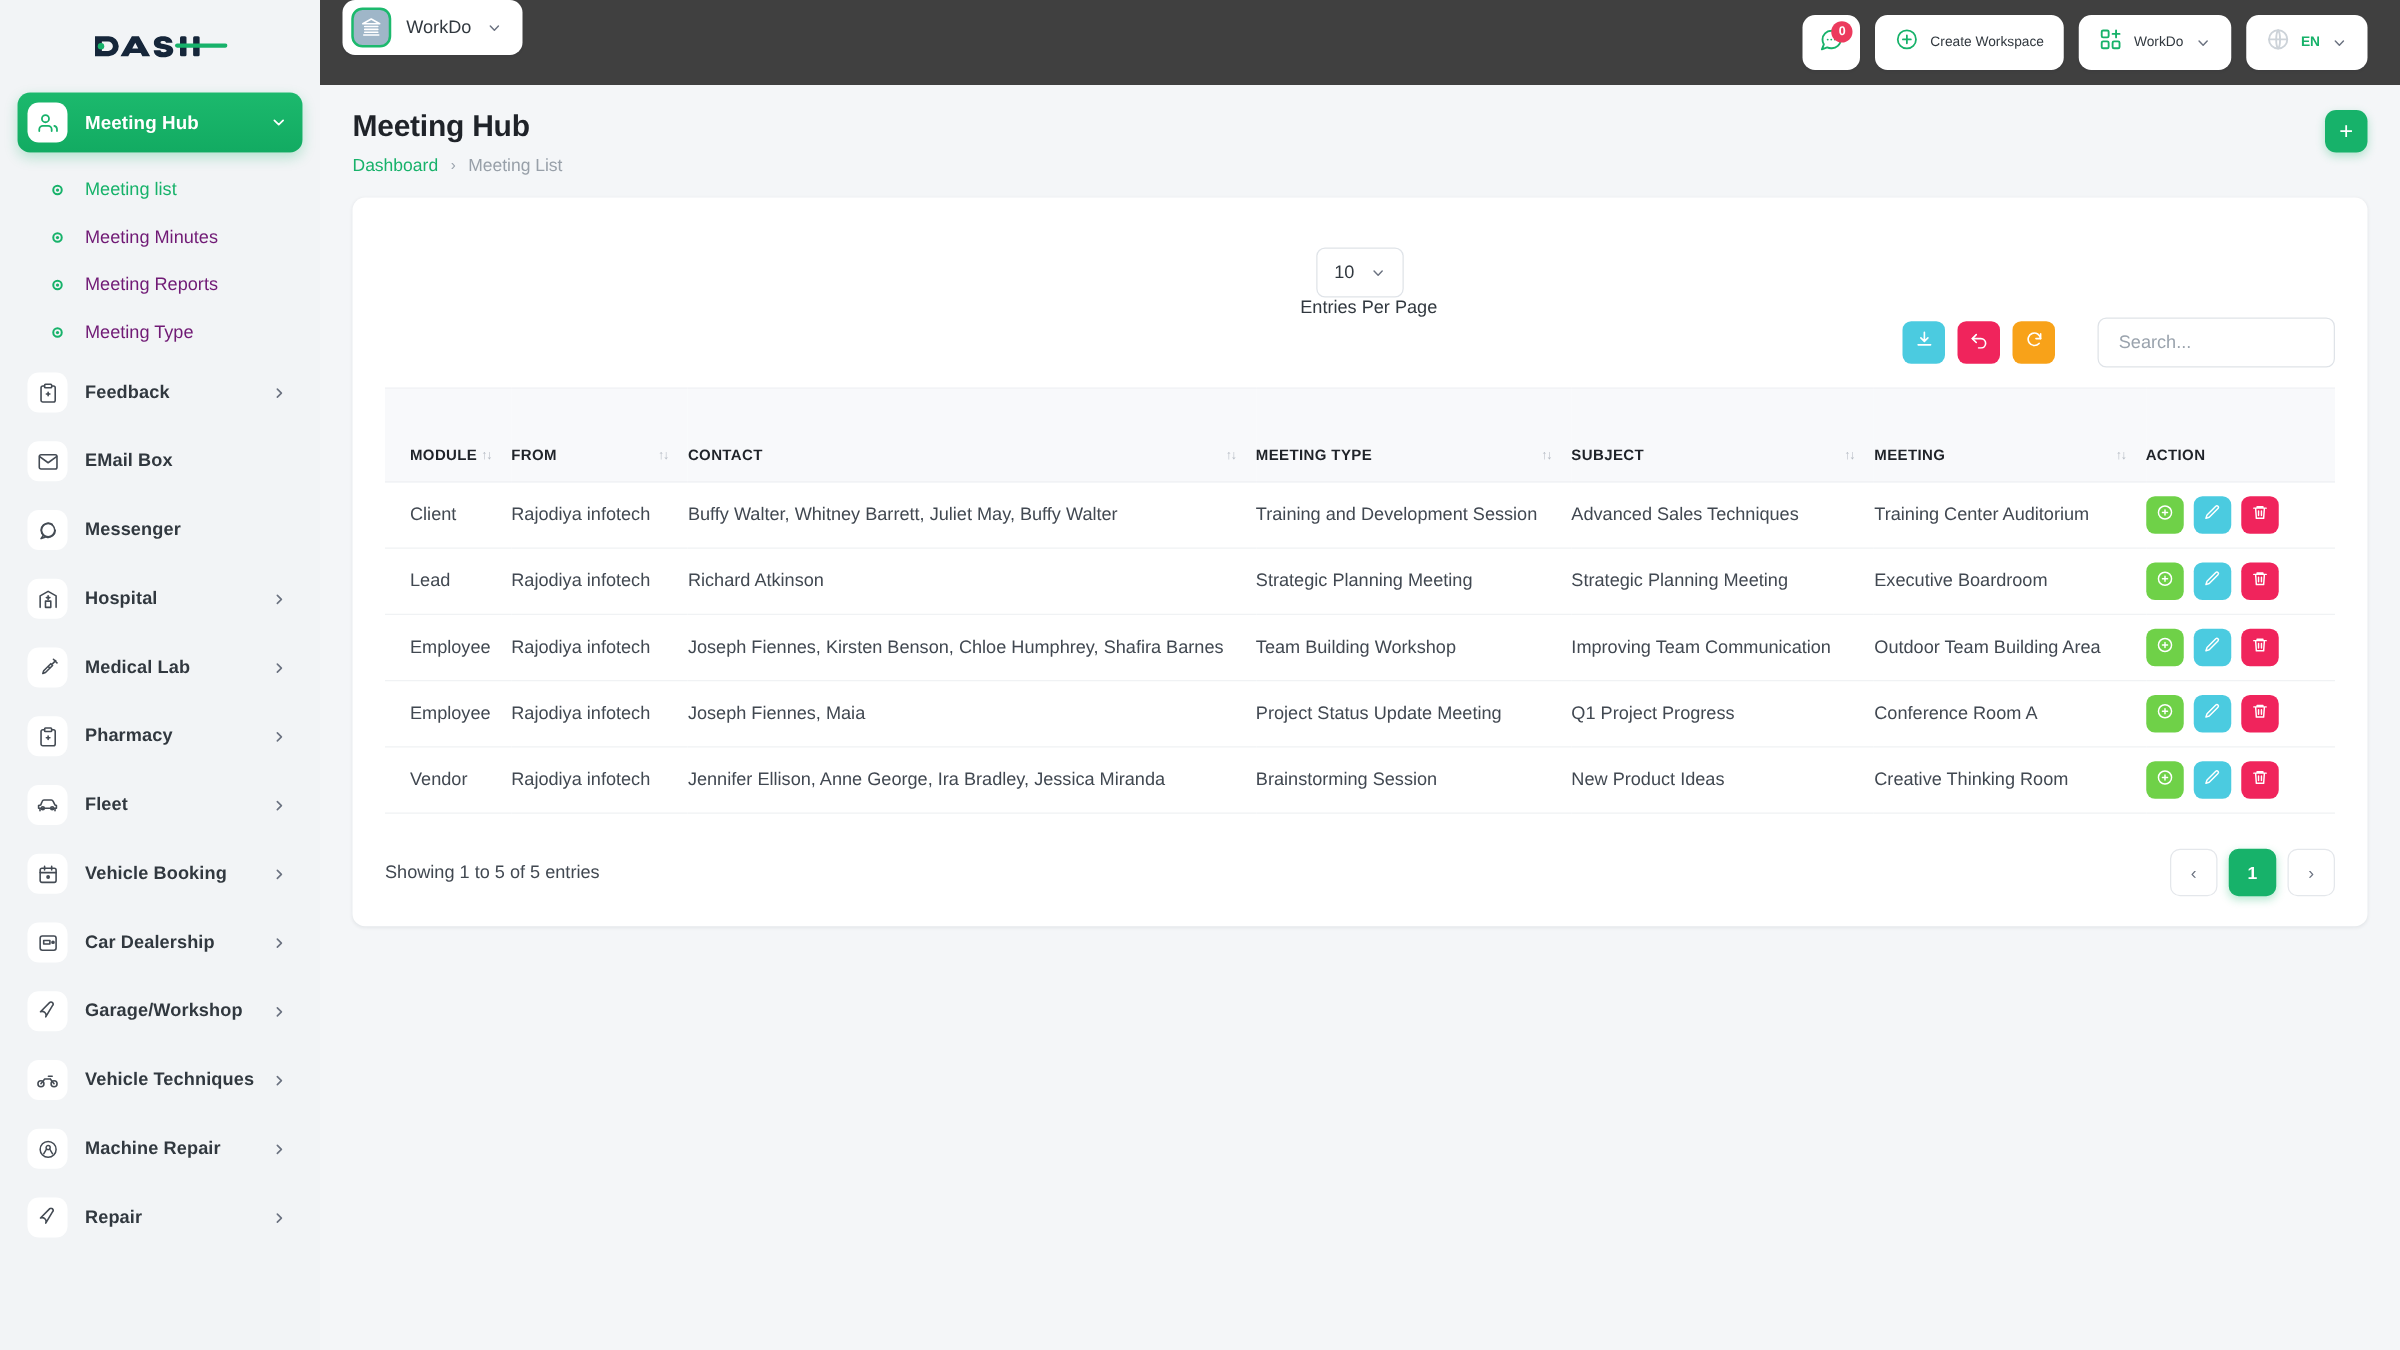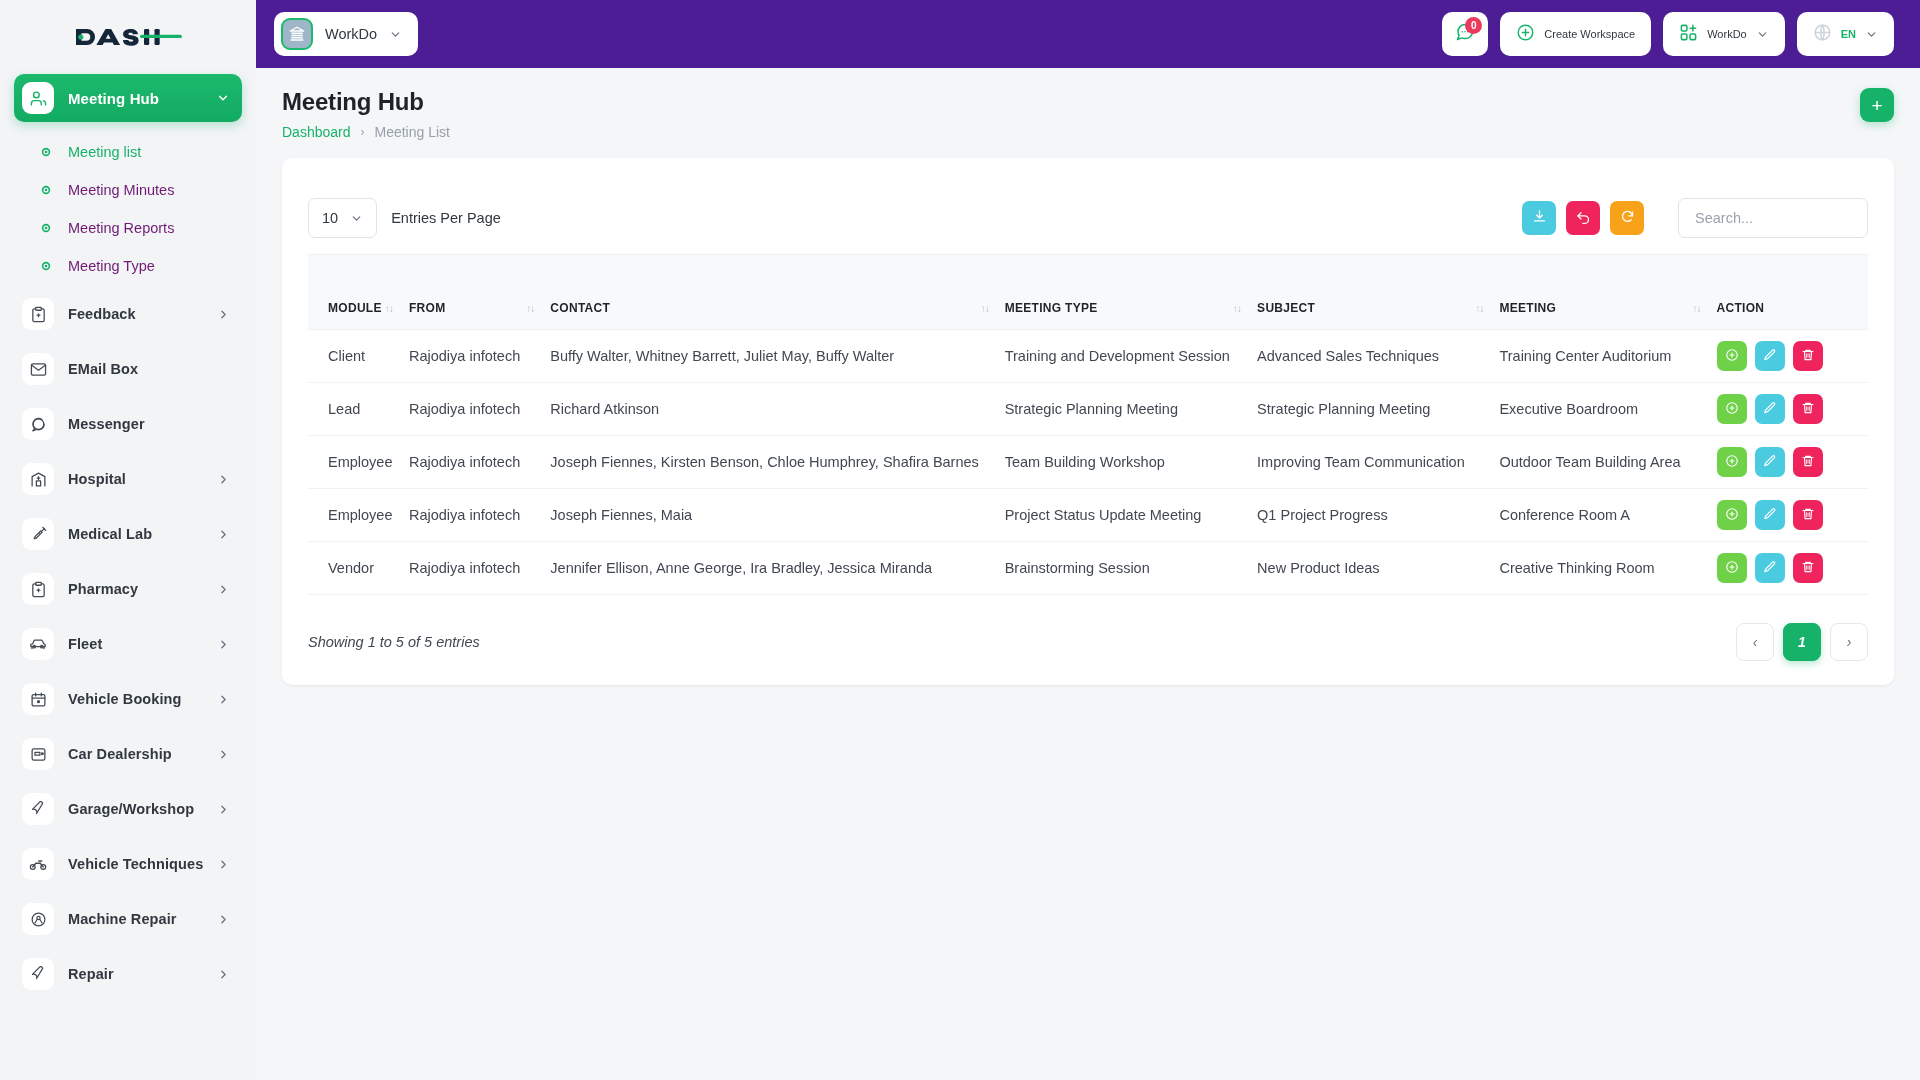--- a/index.html
+++ b/index.html
@@ -60,22 +60,22 @@
   }
   .sub-dot svg { display:block; }
   .sub-label {
     margin-left: 16px; font-size: 14.5px; color: #701a75; font-weight: 500;
   }
   .sub-item.active .sub-label { color: #17b26a; }
 
   
   #topbar {
     position: absolute; left: 256px; top: 0; right: 0; height: 68px;
-    background: #4c1d95;
-    display: flex; align-items: center; padding: 0 26px 0 18px;
+    background: #404040;
+    display: flex; padding: 0 26px 0 18px;
   }
   .ws-pill {
     display: flex; align-items: center; gap: 12px;
     background: #fff; border-radius: 10px;
     padding: 6px 16px 6px 7px; height: 44px;
     box-shadow: 0 1px 2px rgba(16,24,40,.05);
     cursor: pointer;
   }
   .ws-avatar {
     width: 32px; height: 32px; border-radius: 9px;
@@ -115,21 +115,21 @@
     margin-left: auto; width: 34px; height: 34px; border-radius: 9px;
     background: #17b26a; color: #fff; display: flex;
     align-items: center; justify-content: center; cursor: pointer;
     box-shadow: 0 3px 8px rgba(23,178,106,.3); font-size: 19px; line-height: 1;
   }
   .card {
     margin-top: 18px; background: #fff; border-radius: 10px;
     box-shadow: 0 1px 3px rgba(16,24,40,.07);
     padding: 26px 26px 24px 26px;
   }
-  .card-toolbar { display: flex; align-items: center; padding: 14px 0 16px 0; }
+  .card-toolbar { display: flex; align-items: center; padding: 14px 0 16px 0; flex-direction: column; }
   .entries-select {
     height: 40px; border: 1px solid #dfe3e8; border-radius: 7px;
     display: flex; align-items: center; gap: 12px;
     padding: 0 13px; background: #fff; cursor: pointer; min-width: 62px;
   }
   .entries-select .val { font-size: 14.5px; color: #31383f; }
   .entries-label { margin-left: 14px; font-size: 14.5px; color: #31383f; }
   .toolbar-right { margin-left: auto; display: flex; align-items: center; gap: 10px; }
   .tb-btn {
     width: 34px; height: 34px; border-radius: 7px; color: #fff;
@@ -163,21 +163,21 @@
   .c-type { width: 250px; }
   .c-subject { width: 240px; }
   .c-location { width: 215px; }
   .c-action { width: 150px; }
   .act-wrap { display: flex; gap: 8px; align-items: center; }
   .act-btn {
     width: 30px; height: 30px; border-radius: 7px;
     display: flex; align-items: center; justify-content: center;
     color: #fff; cursor: pointer;
   }
-  .table-foot { display: flex; align-items: center; padding-top: 28px; font-style: italic; }
+  .table-foot { display: flex; align-items: center; padding-top: 28px; }
   .showing { font-size: 14.5px; color: #414851; }
   .pager { margin-left: auto; display: flex; gap: 9px; }
   .pg {
     width: 38px; height: 38px; border-radius: 8px; border: 1px solid #e4e7eb;
     background: #fff; display: flex; align-items: center; justify-content: center;
     color: #6b7280; font-size: 14px; cursor: pointer;
   }
   .pg.cur { background: #17b26a; border-color: #17b26a; color: #fff; font-weight: 600;
             box-shadow: 0 3px 7px rgba(23,178,106,.3); }
 </style>

